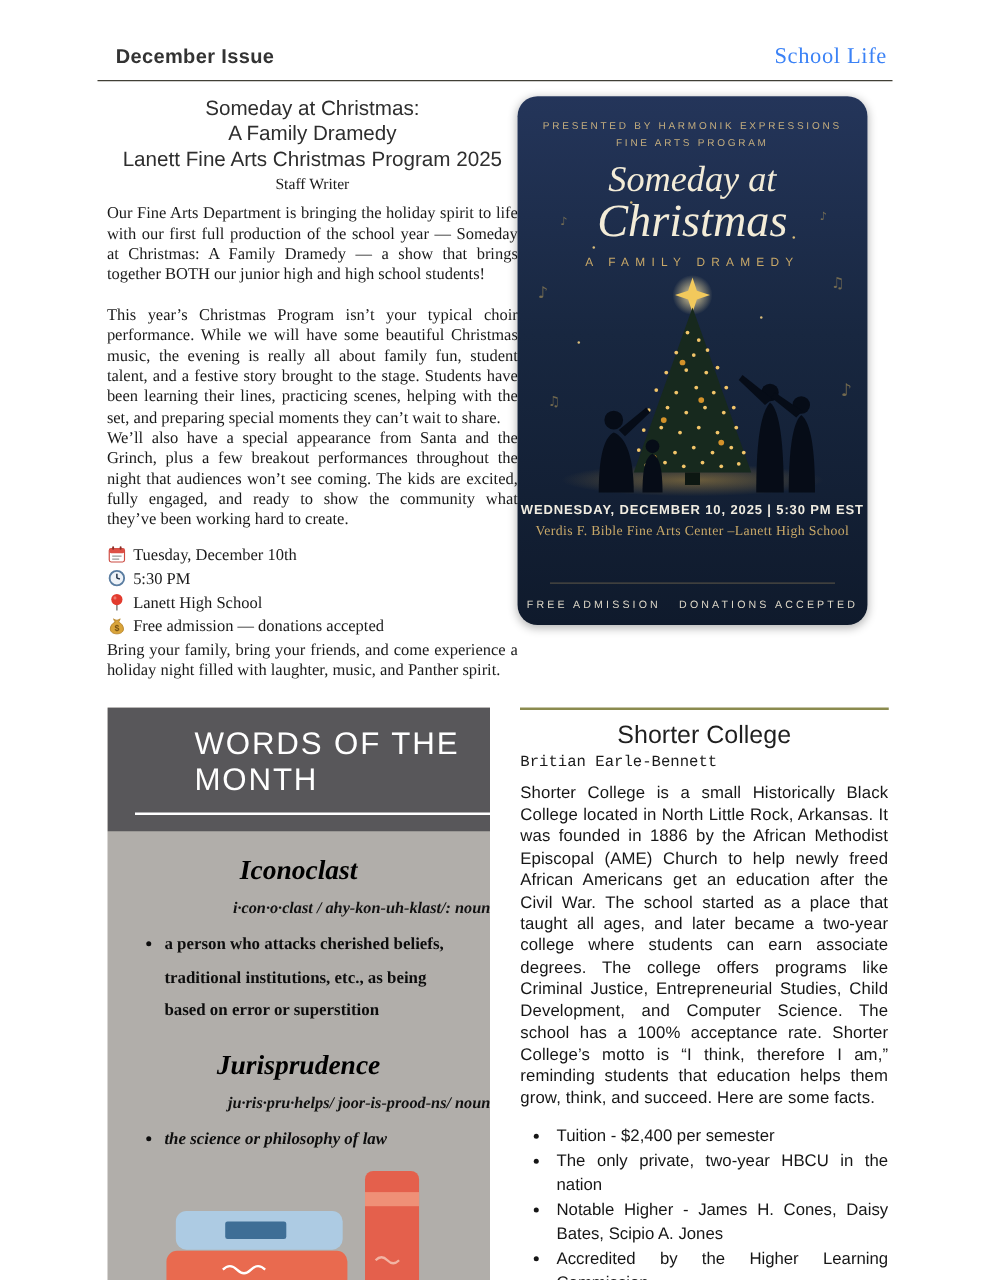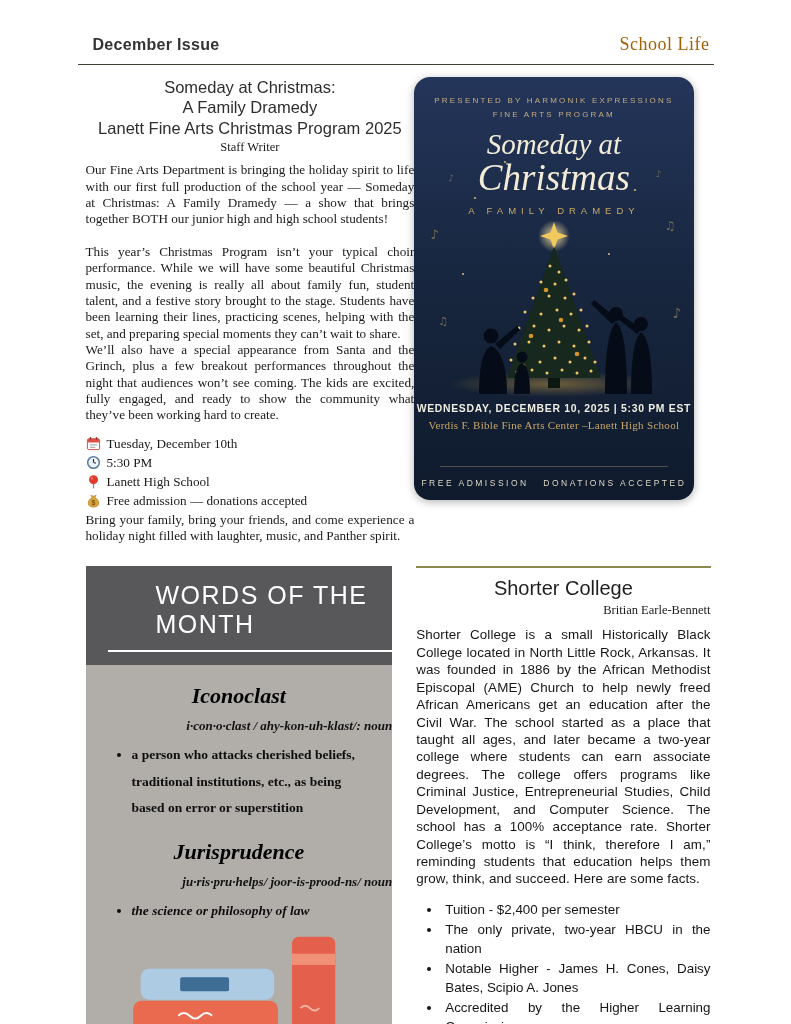--- a/index.html
+++ b/index.html
@@ -3,21 +3,21 @@
 <meta charset="utf-8">
 <style>
   * { margin:0; padding:0; box-sizing:border-box; }
   html,body { background:#ffffff; }
   .page { position:relative; width:716px; height:1024px; margin:0 auto; background:#ffffff;
           font-family:"Liberation Serif", serif; color:#1a1a1a; overflow:hidden; }
 
   
   .masthead { display:flex; justify-content:space-between; align-items:baseline; padding:34px 44px 0 55px; }
   .issue-label { font-family:"Liberation Sans",sans-serif; font-size:16px; font-weight:700; color:#333333; letter-spacing:.3px; }
-  .section-label { font-family:"Liberation Serif",serif; font-size:18px; color:#a16207; letter-spacing:.5px; }
+  .section-label { font-family:"Liberation Serif",serif; font-size:18px; color:#3b82f6; letter-spacing:.5px; }
   .masthead-rule { border:none; border-top:1.6px solid #403f36; margin:9px 40px 0 40px; }
 
   
   .top-row { display:flex; justify-content:space-between; padding:12px 60px 0 48px; }
   .article-col { width:345px; }
   .article-title { font-family:"Liberation Sans",sans-serif; font-weight:400; font-size:16.5px; line-height:1.24; text-align:center; color:#2e2e2e; }
   .article-title span { display:block; }
   .article-byline { text-align:center; font-size:12.5px; margin-top:2px; }
   .article-body p { font-size:13.2px; line-height:1.24; text-align:justify; }
   .p1 { margin:7px 0 16px 0; }
@@ -68,21 +68,21 @@
   .word-pron { text-align:right; font-family:"Liberation Serif",serif; font-weight:700; font-style:italic; font-size:13px; margin-top:9px; color:#111; }
   ul.word-def { font-family:"Liberation Serif",serif; font-weight:700; font-size:13.5px; line-height:1.95;
                 margin:8px 28px 0 30px; padding-left:16px; color:#0d0d0d; }
   ul.word-def.italic { font-style:italic; }
   .books-wrap { margin:8px 0 0 34px; }
 
   
   .college-col { width:331px; }
   .college-rule { border:none; border-top:2px solid #8b8b4f; margin:0 0 9px 0; }
   .college-title { font-family:"Liberation Sans",sans-serif; font-weight:400; font-size:20px; text-align:center; color:#1f1f1f; }
-  .college-byline { font-family:Liberation Serif, serif; font-size:12.5px; text-align:right; margin-top:3px; color:#1a1a1a; }
+  .college-byline { font-family:Liberation Mono, monospace; font-size:12.5px; text-align:left; margin-top:3px; color:#1a1a1a; }
   .college-body { font-family:"Liberation Sans",sans-serif; font-size:13.4px; line-height:1.3; text-align:justify;
                   margin-top:8px; color:#161616; letter-spacing:.1px; }
   ul.college-facts { margin:12px 0 0 26px; font-family:"Liberation Sans",sans-serif; font-size:13.4px; line-height:1.42; color:#161616; }
   ul.college-facts li { text-align:justify; padding-left:3px; margin-bottom:1px; }
 </style>
 </head>
 <body>
 
 <div class="page">
 

